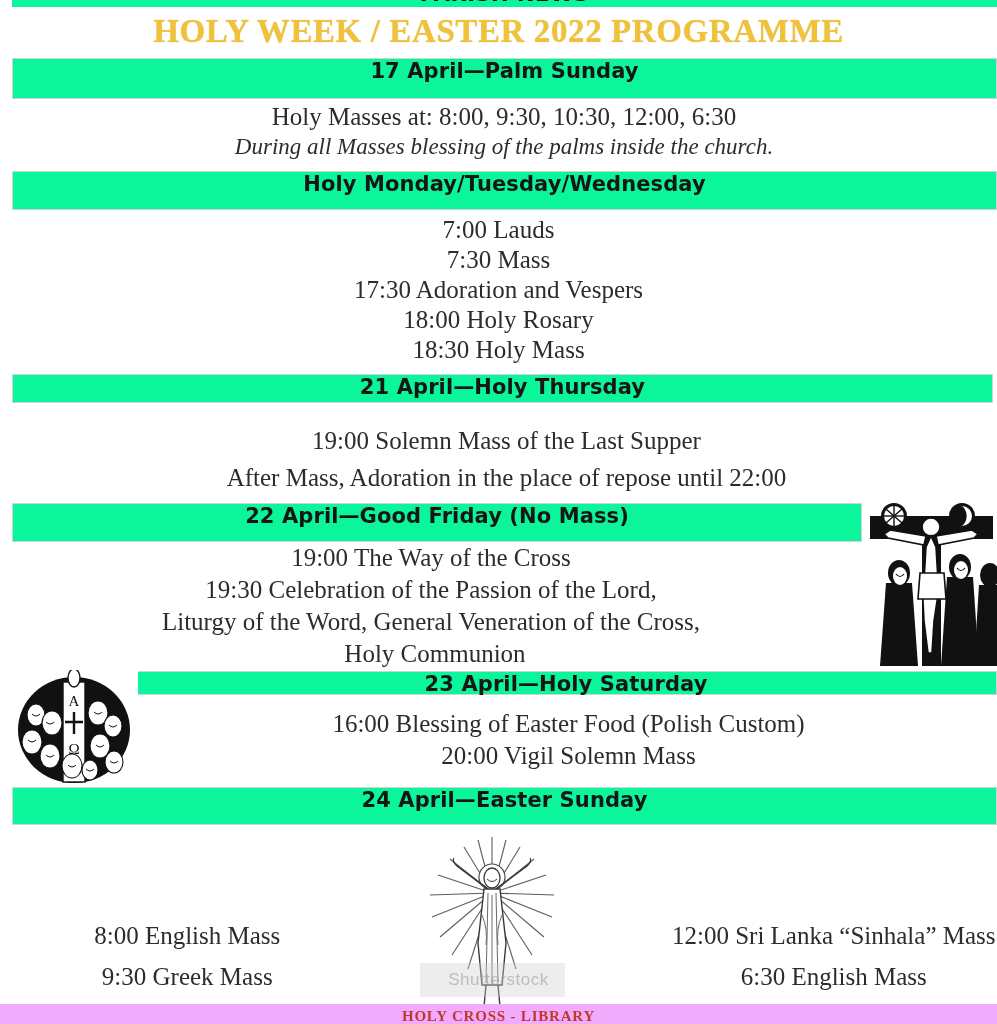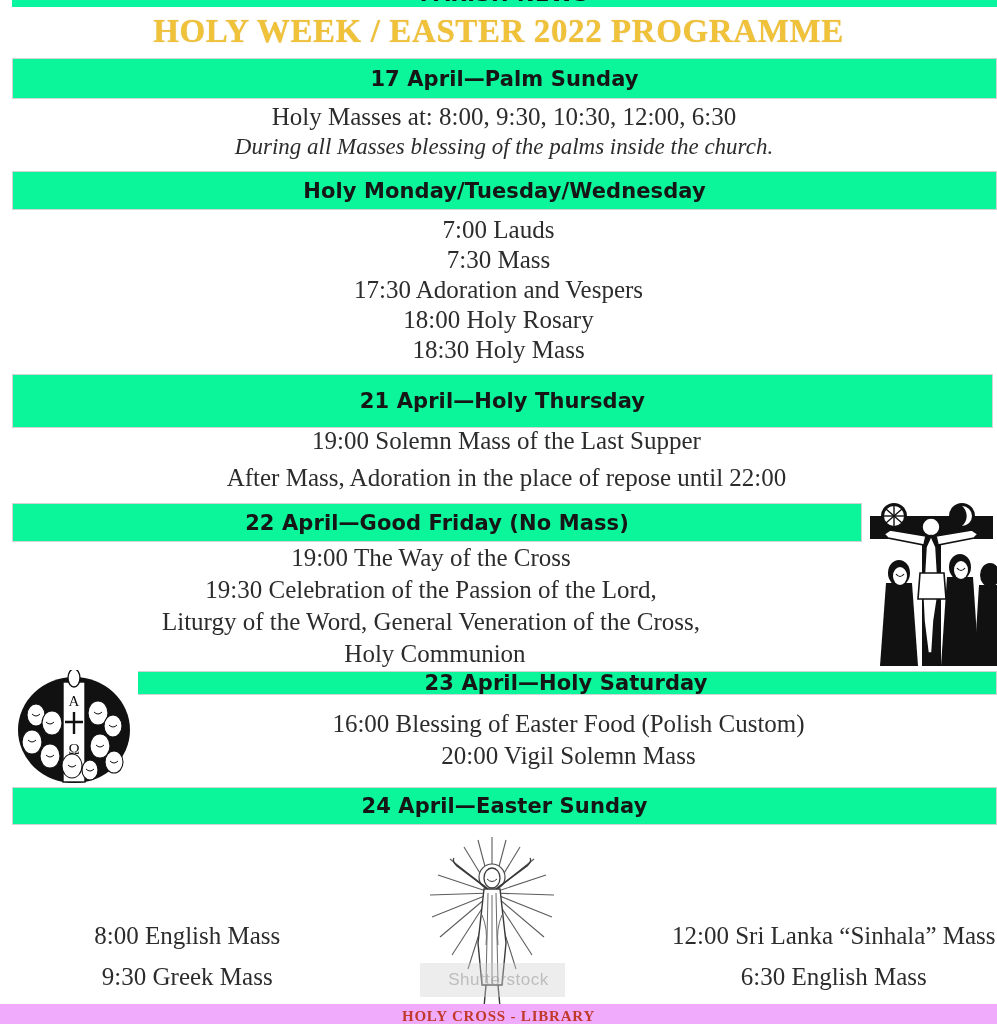--- a/index.html
+++ b/index.html
@@ -55,21 +55,20 @@
     text-shadow: 0 0 1px rgba(190,140,20,.55);
     white-space: nowrap;
   }
 
   
   .banner {
     position: absolute;
     background: #0bf59a;
     border: 1px solid #cfd4d4;
     display: flex;
-    align-items: center;
     justify-content: center;
   }
   .banner .banner-label {
     font-family: "DejaVu Sans", sans-serif;
     font-weight: bold;
     font-size: 21px;
     color: #161616;
     letter-spacing: .1px;
     white-space: nowrap;
     text-align: center;
@@ -202,21 +201,21 @@
     <span class="banner-label">Holy Monday/Tuesday/Wednesday</span>
   </div>
   <div class="body-block" style="left:0; right:0; top:215px;">
     <div class="line">7:00  Lauds</div>
     <div class="line">7:30 Mass</div>
     <div class="line">17:30 Adoration and Vespers</div>
     <div class="line">18:00 Holy Rosary</div>
     <div class="line">18:30 Holy Mass</div>
   </div>
 
-  <div class="banner" style="left:12px; right:4px; top:374px; height:54px;">
+  <div class="banner" style="left:12px; right:4px; top:374px; height:29px;">
     <span class="banner-label">21 April—Holy Thursday</span>
   </div>
   <div class="body-block" style="left:16px; right:0; top:422px;">
     <div class="line" style="line-height:37px;">19:00 Solemn Mass of the Last Supper</div>
     <div class="line" style="line-height:37px;">After Mass, Adoration in the place of repose until  22:00</div>
   </div>
 
   <div class="banner" style="left:12px; width:850px; top:503px; height:39px;">
     <span class="banner-label">22 April—Good Friday (No Mass)</span>
   </div>

